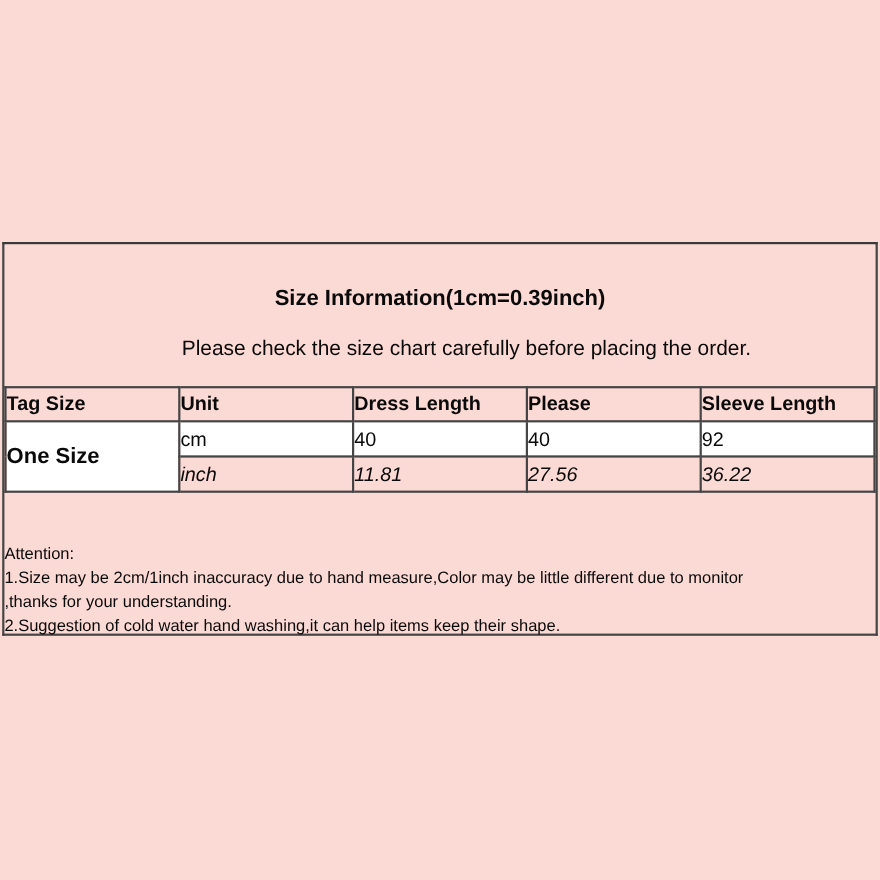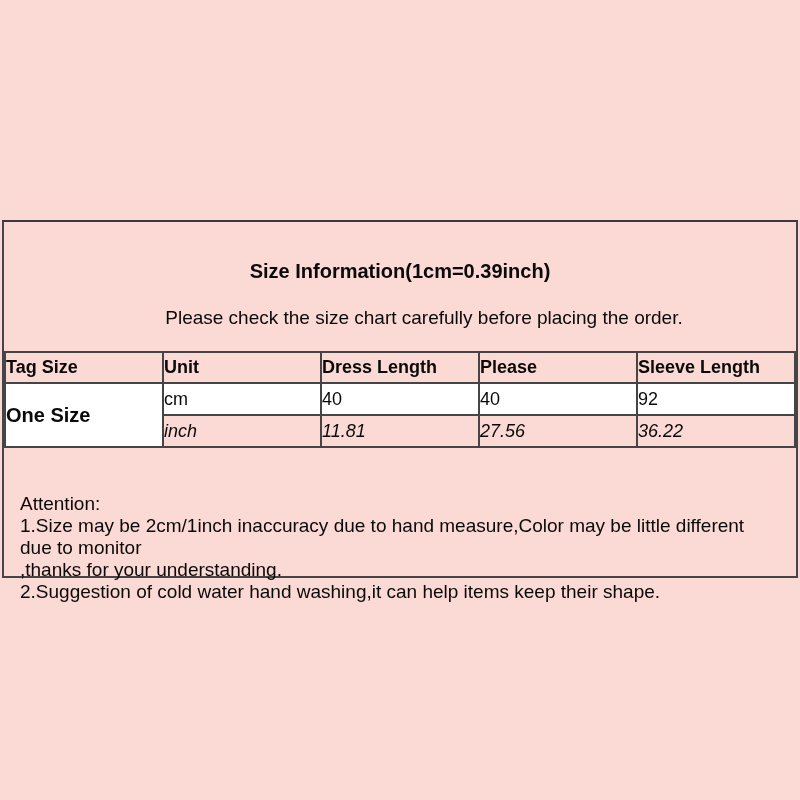--- a/index.html
+++ b/index.html
@@ -80,22 +80,22 @@
     background: var(--bg);
     font-style: italic;
   }
   table.size-table td.tag-size-cell {
     font-size: 20px;
     font-weight: bold;
     background: var(--cell-white);
   }
   .attention {
     margin-top: 45px;
-    padding: 0 16px;
-    font-size: 19px;
+    padding: 0 0;
+    font-size: 15px;
     line-height: 22px;
     text-align: left;
   }
 </style>
 </head>
 <body>
 
 <div class="page">
   <div class="panel">
 

